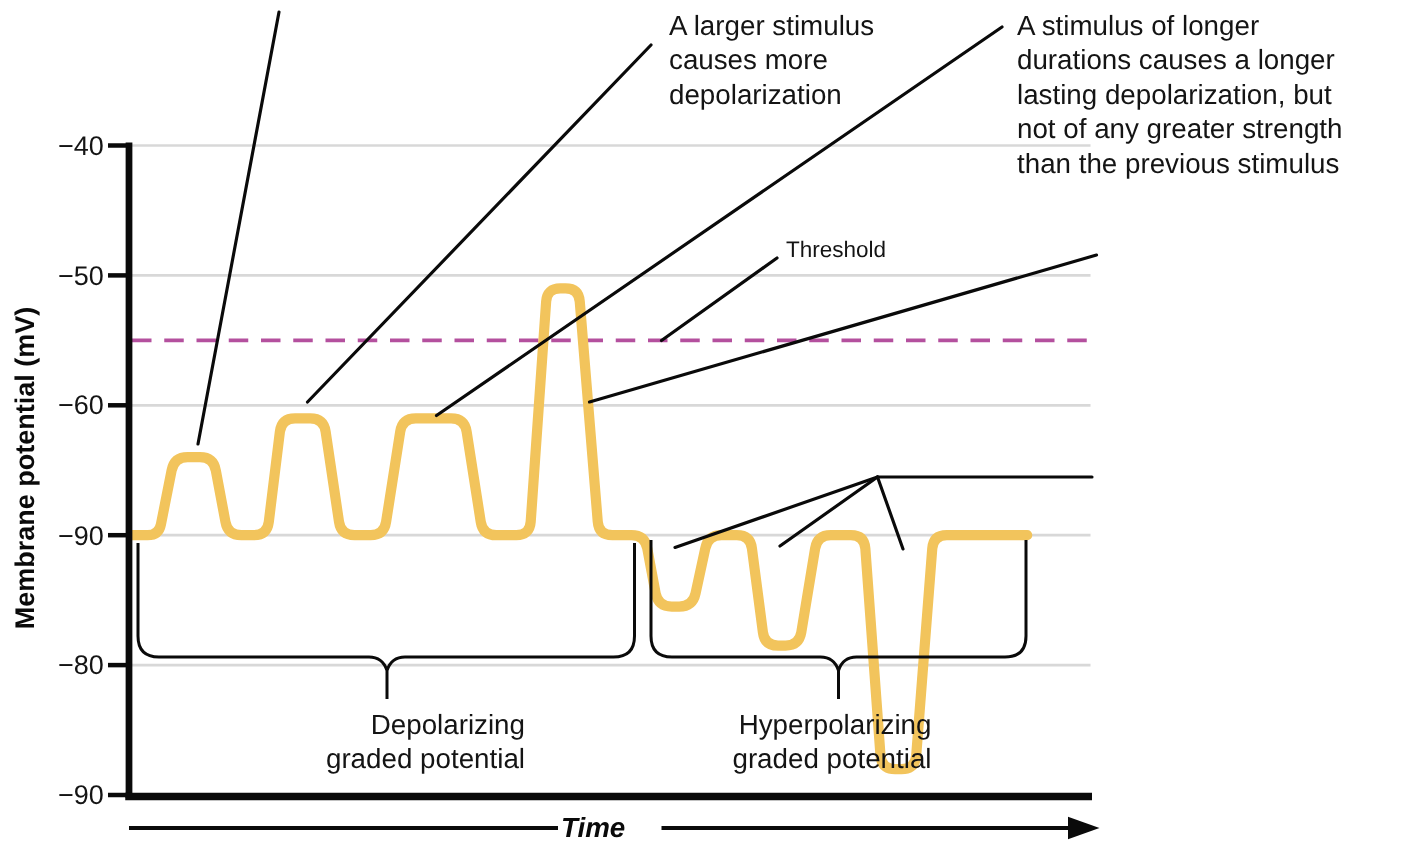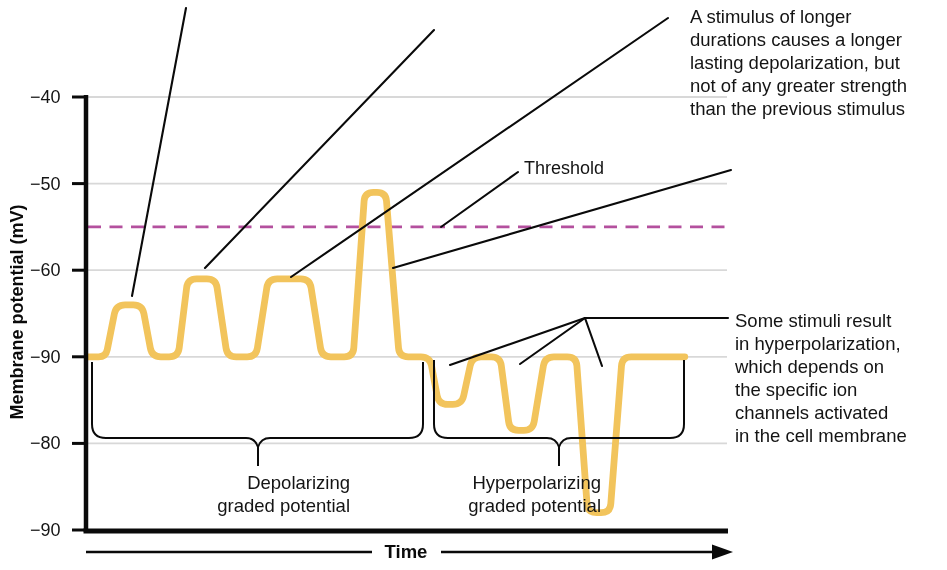--- a/index.html
+++ b/index.html
@@ -7,32 +7,32 @@
     position:relative;width:947px;height:570px;background:#ffffff;
     font-family:"Liberation Sans",sans-serif;color:#111;overflow:hidden;
   }
   #chart-svg{position:absolute;left:0;top:0;}
   .ann{
     position:absolute;font-size:18.5px;line-height:23px;color:#141414;
     white-space:pre-line;
   }
   .ann-center{text-align:right;}
   .ytick{
-    position:absolute;left:30px;width:48px;text-align:left;
+    position:absolute;left:30px;width:48px;text-align:center;
     font-size:18px;line-height:20px;color:#141414;
   }
   #y-axis-title{
     position:absolute;left:17px;top:312px;transform:translate(-50%,-50%) rotate(-90deg);
     transform-origin:center;white-space:nowrap;font-size:18px;font-weight:bold;color:#0a0a0a;
   }
   #x-axis-title{
-    position:absolute;left:374px;top:541px;width:64px;text-align:center;
-    font-size:18.5px;font-weight:bold;color:#0a0a0a;
+    position:absolute;left:374px;top:541px;width:64px;text-align:left;
+    font-size:18.5px;font-weight:bold;color:#0a0a0a;font-style:italic;
   }
-  #threshold-label{position:absolute;left:524px;top:158px;font-size:18px;color:#141414;}
+  #threshold-label{position:absolute;left:524px;top:158px;font-size:15px;color:#141414;}
 </style>
 </head>
 <body>
 
 <div id="figure">
 
   <svg id="chart-svg" width="947" height="570" viewBox="0 0 947 570">
 
     <g id="dyn-under">
         <line x1="87" y1="97" x2="727" y2="97" stroke="#d8d8d8" stroke-width="1.8"></line>
@@ -77,30 +77,27 @@
   <div id="y-axis-title">Membrane potential (mV)</div>
   <span class="ytick" style="top:87px">−40</span>
   <span class="ytick" style="top:174px">−50</span>
   <span class="ytick" style="top:260px">−60</span>
   <span class="ytick" style="top:347px">−90</span>
   <span class="ytick" style="top:433px">−80</span>
   <span class="ytick" style="top:520px">−90</span>
 
   <div id="x-axis-title">Time</div>
 
-  <div class="ann" style="left:678px;top:5px;margin-left:12px;">A stimulus of longer
+  <div class="ann" style="left:446px;top:5px;">A larger stimulus
+causes more
+depolarization</div>
+  <div class="ann" style="left:678px;top:5px;">A stimulus of longer
 durations causes a longer
 lasting depolarization, but
 not of any greater strength
 than the previous stimulus</div>
   <div id="threshold-label">Threshold</div>
-  <div class="ann" style="left:735px;top:309px;">Some stimuli result
-in hyperpolarization,
-which depends on
-the specific ion
-channels activated
-in the cell membrane</div>
 
   <div class="ann ann-center" style="left:155px;top:471px;width:195px;">Depolarizing
 graded potential</div>
-  <div class="ann ann-center" style="left:405px;top:471px;width:196px;">Hyperpolarizing
+  <div class="ann ann-center" style="left:425px;top:471px;width:196px;">Hyperpolarizing
 graded potential</div>
 </div>
 
 </body></html>

